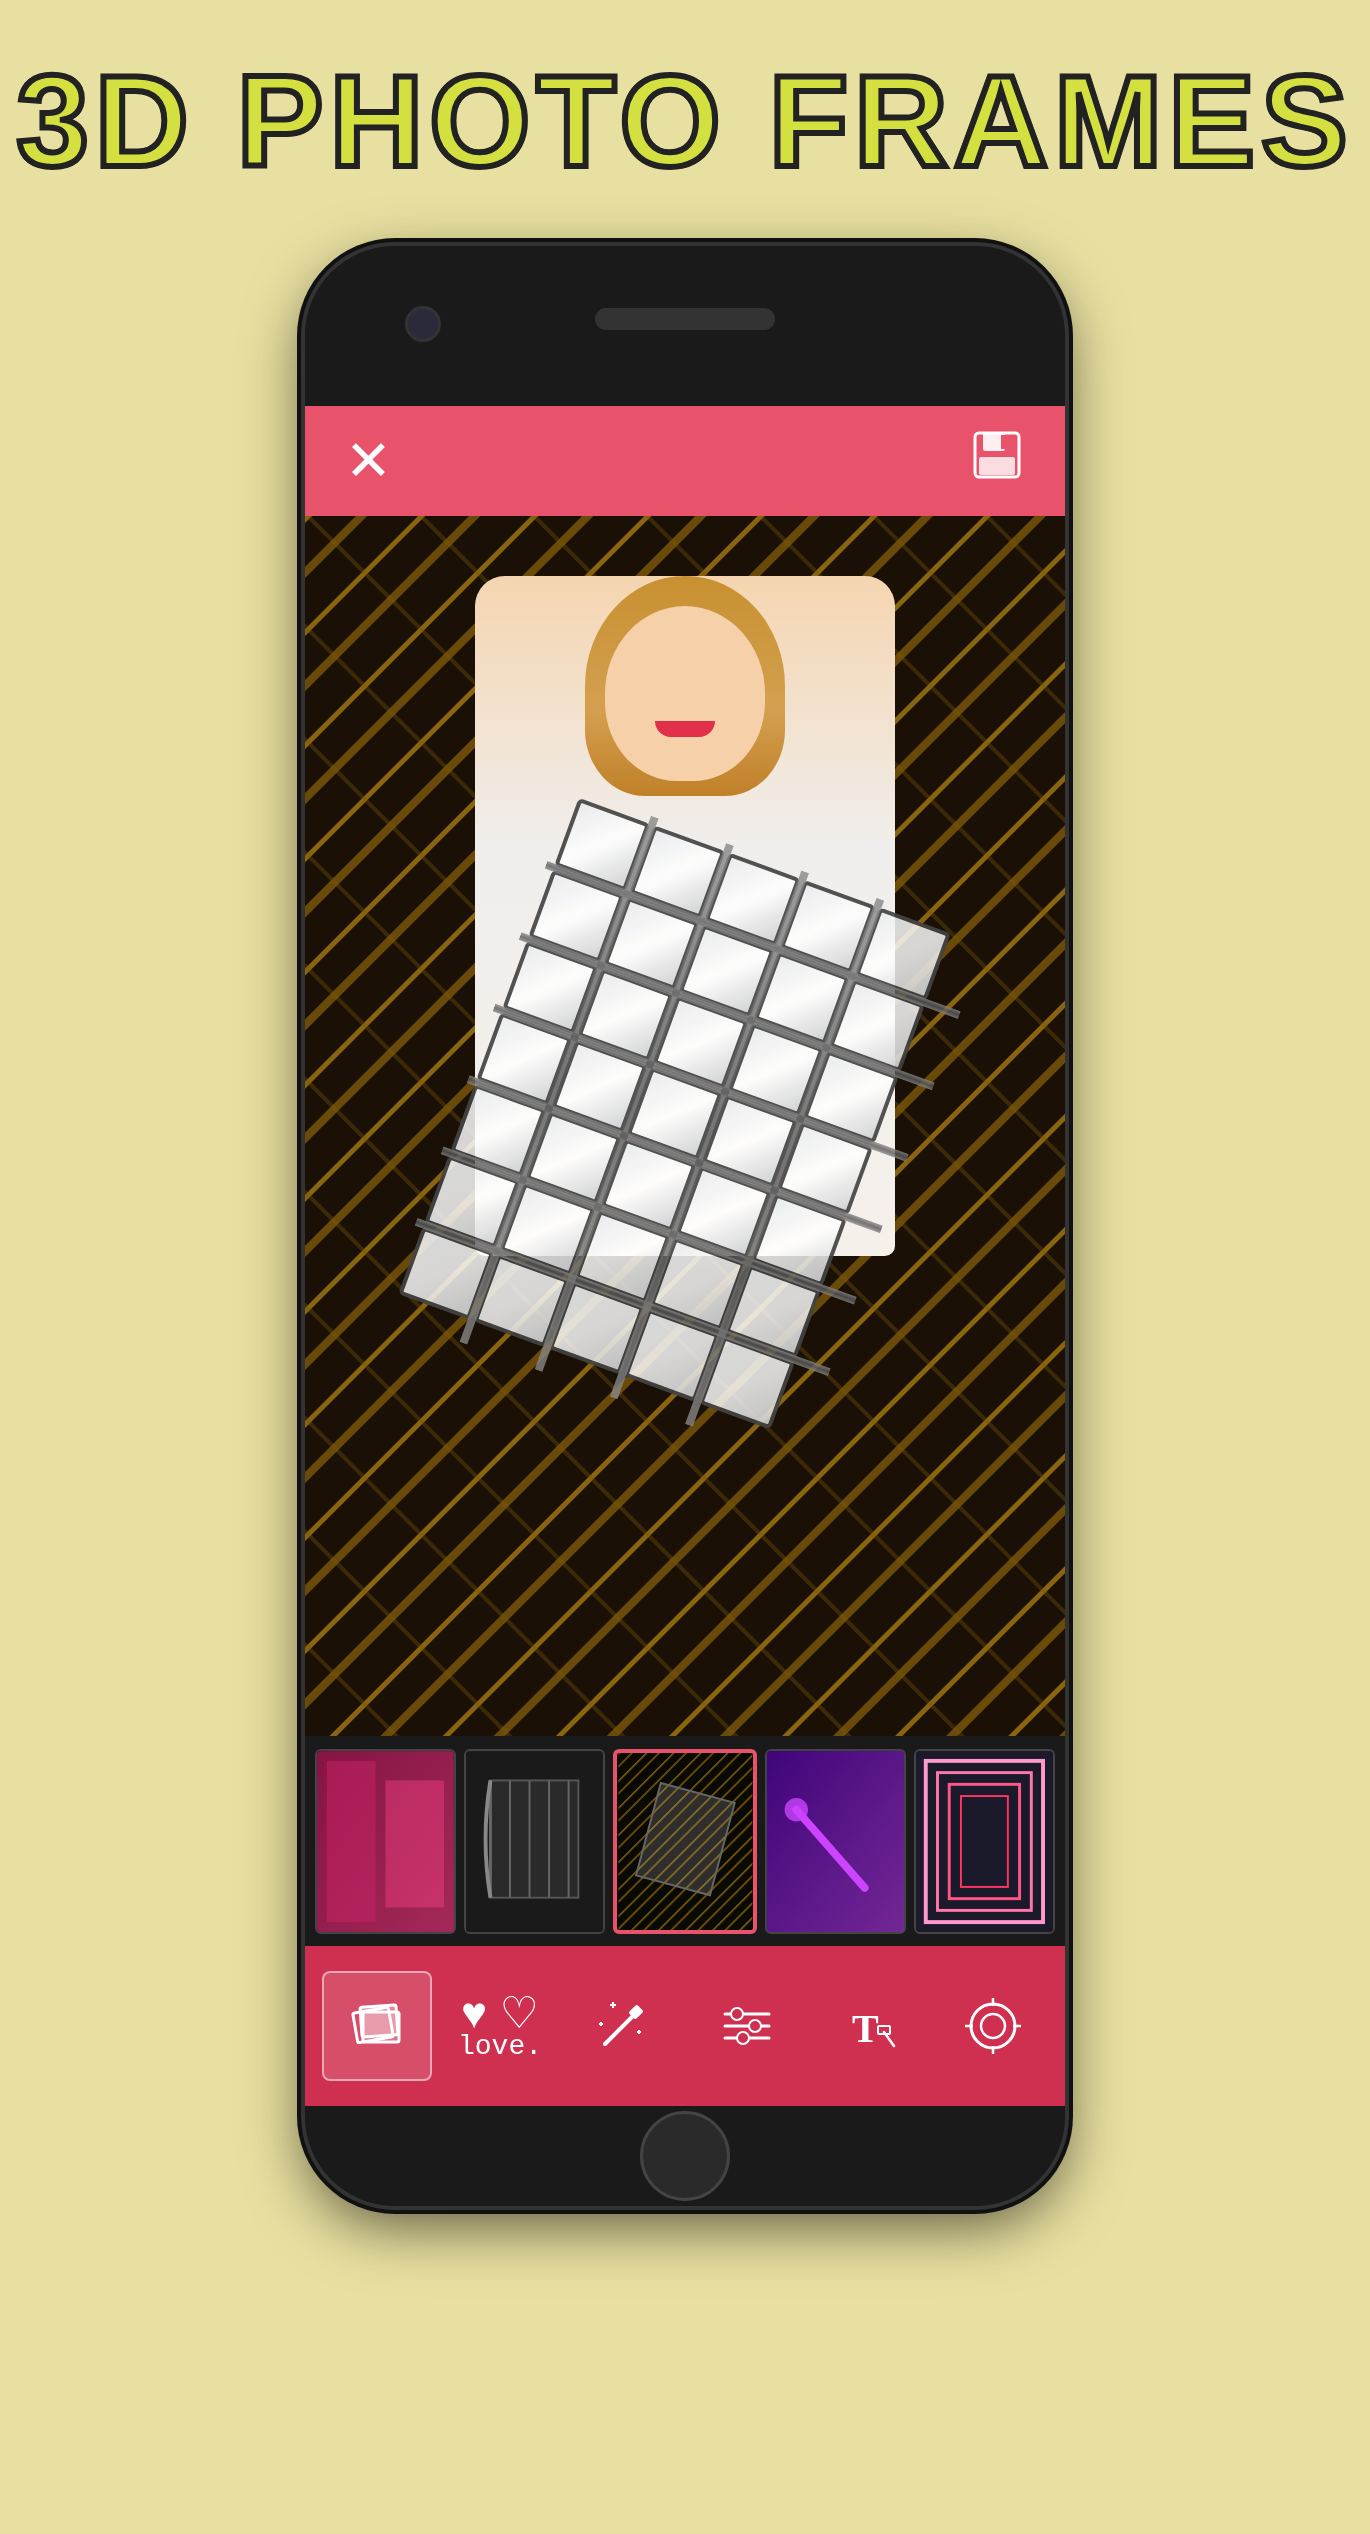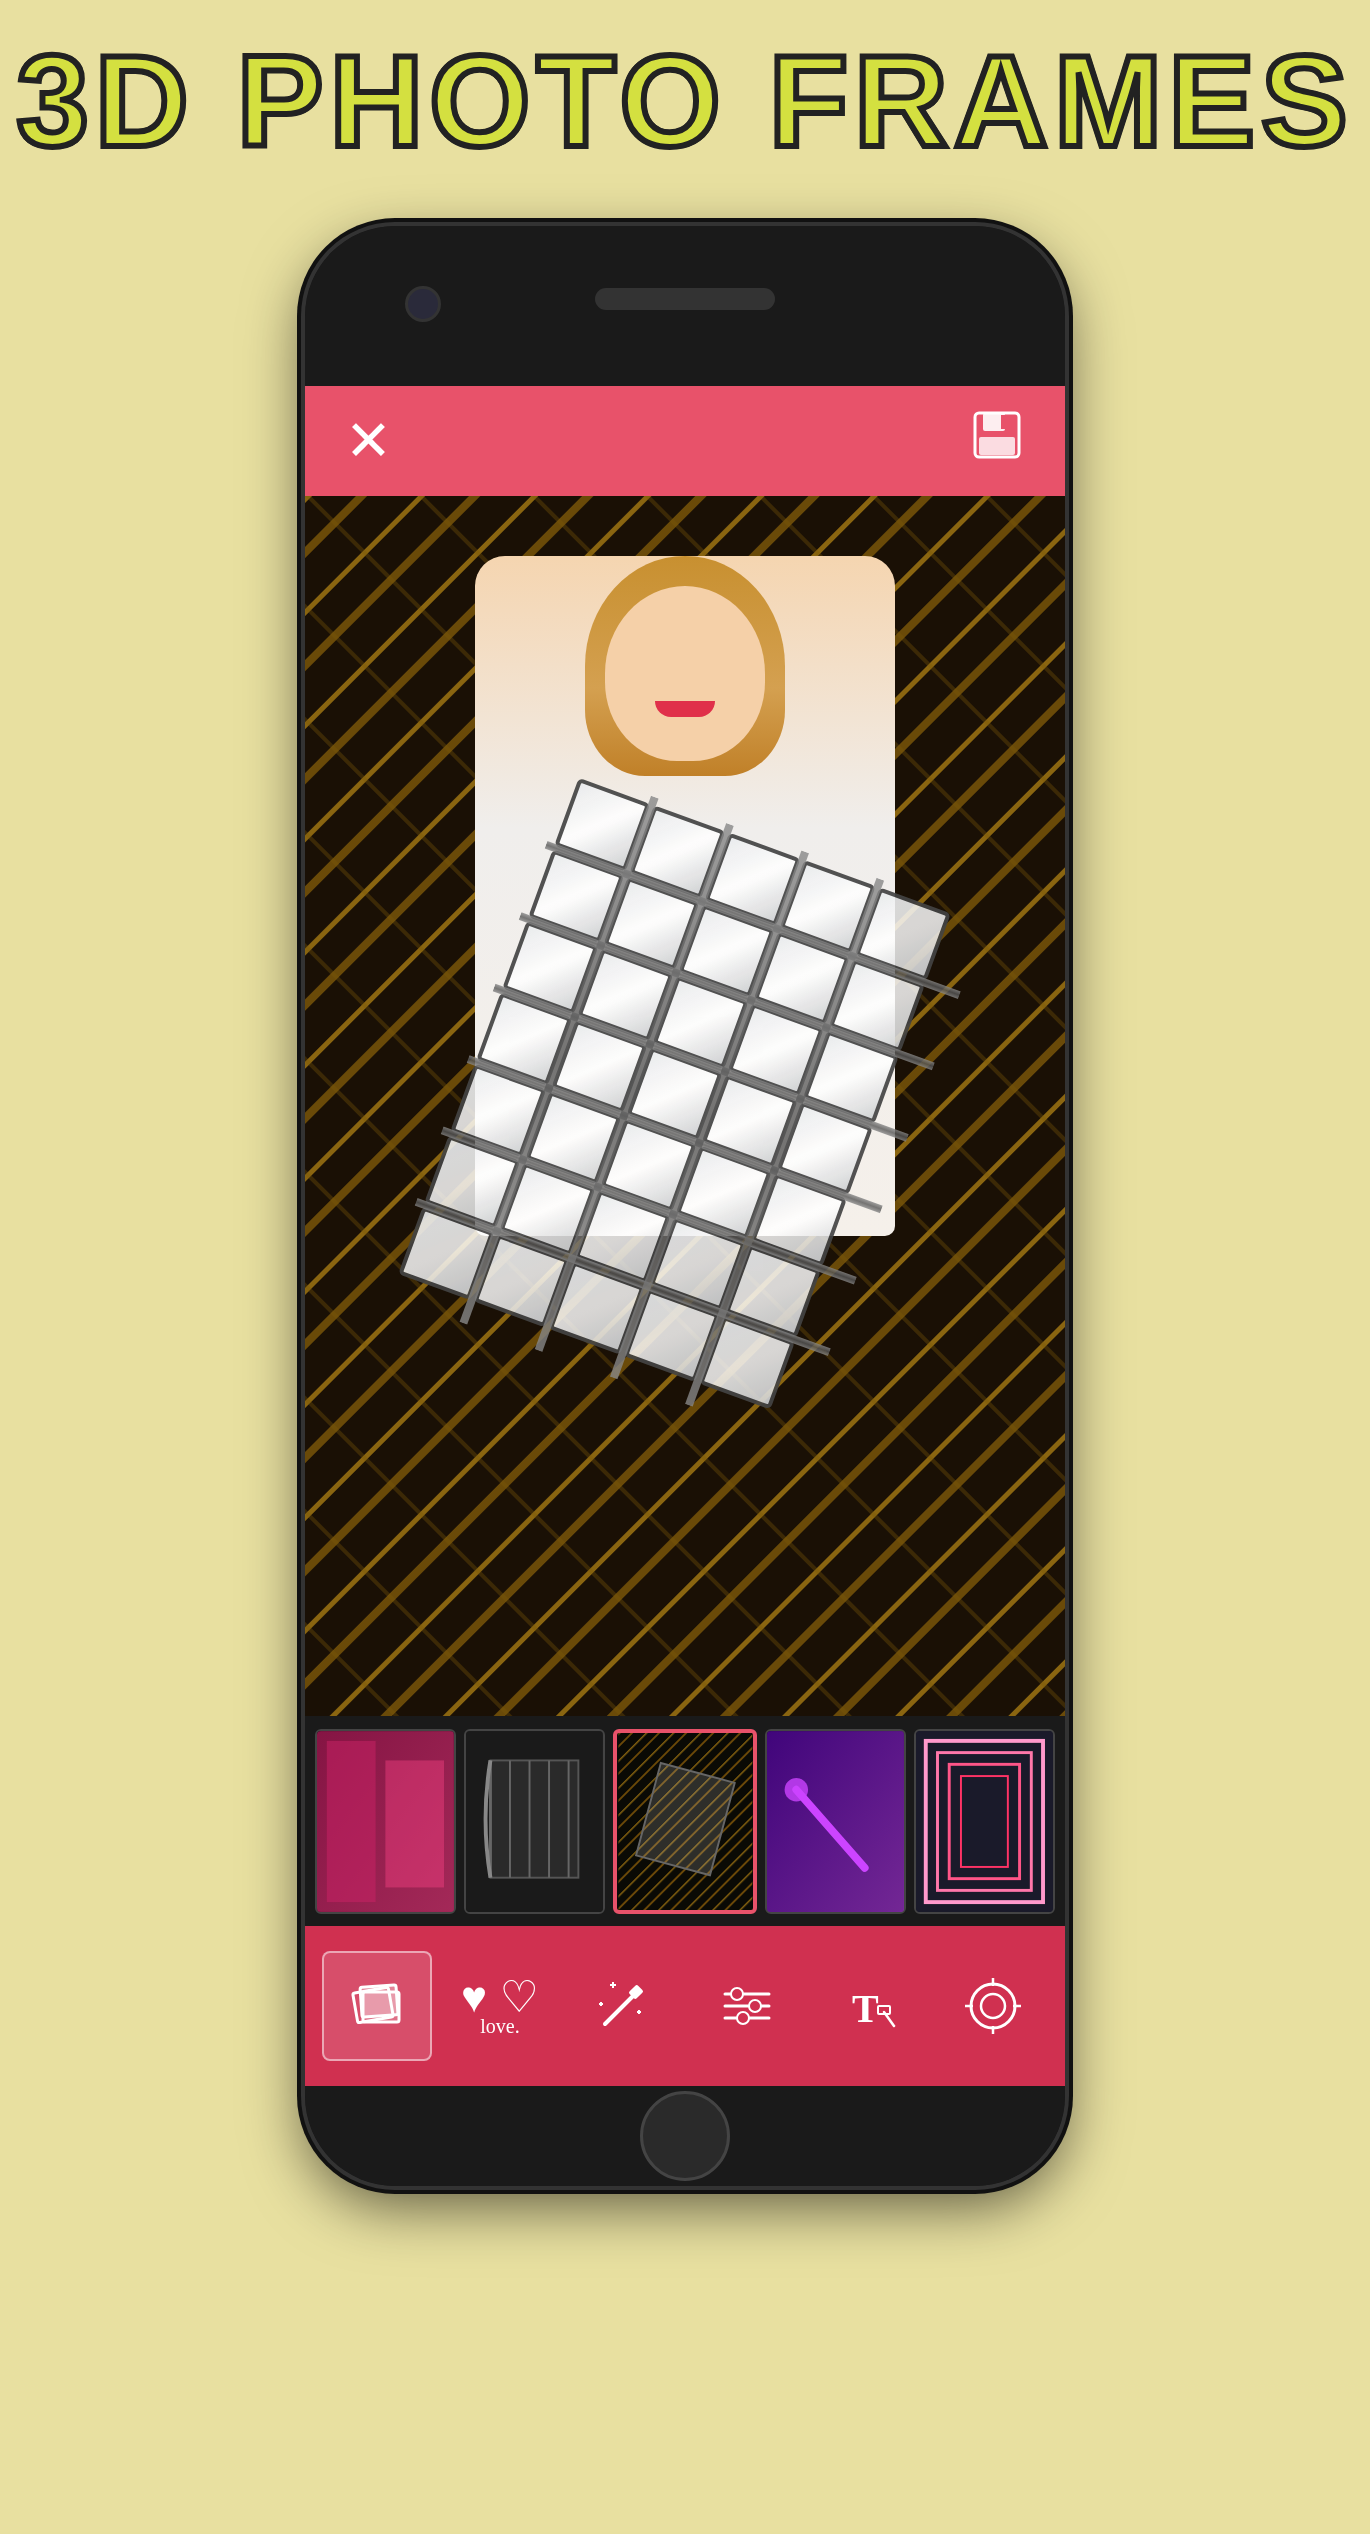--- a/index.html
+++ b/index.html
@@ -9,21 +9,21 @@
       height: 2534px;
       background-color: #e8e0a0;
       display: flex;
       flex-direction: column;
       align-items: center;
       font-family: Arial, sans-serif;
       overflow: hidden;
     }
 
     .title-area {
-      margin-top: 36px;
+      margin-top: 56px;
       text-align: center;
     }
 
     .title-text {
       font-size: 130px;
       font-weight: 900;
       color: #d4e040;
       -webkit-text-stroke: 6px #222;
       letter-spacing: 6px;
       text-transform: uppercase;
@@ -263,22 +263,22 @@
     }
 
     .love-hearts {
       color: white;
       font-size: 44px;
       line-height: 1;
     }
 
     .love-text {
       color: white;
-      font-size: 20px;
-      font-family: Liberation Serif, serif;
+      font-size: 28px;
+      font-family: Liberation Mono, monospace;
       margin-top: -4px;
     }
 
     
     .photo-canvas {
       width: 100%;
       height: 100%;
       position: relative;
       overflow: hidden;
     }

